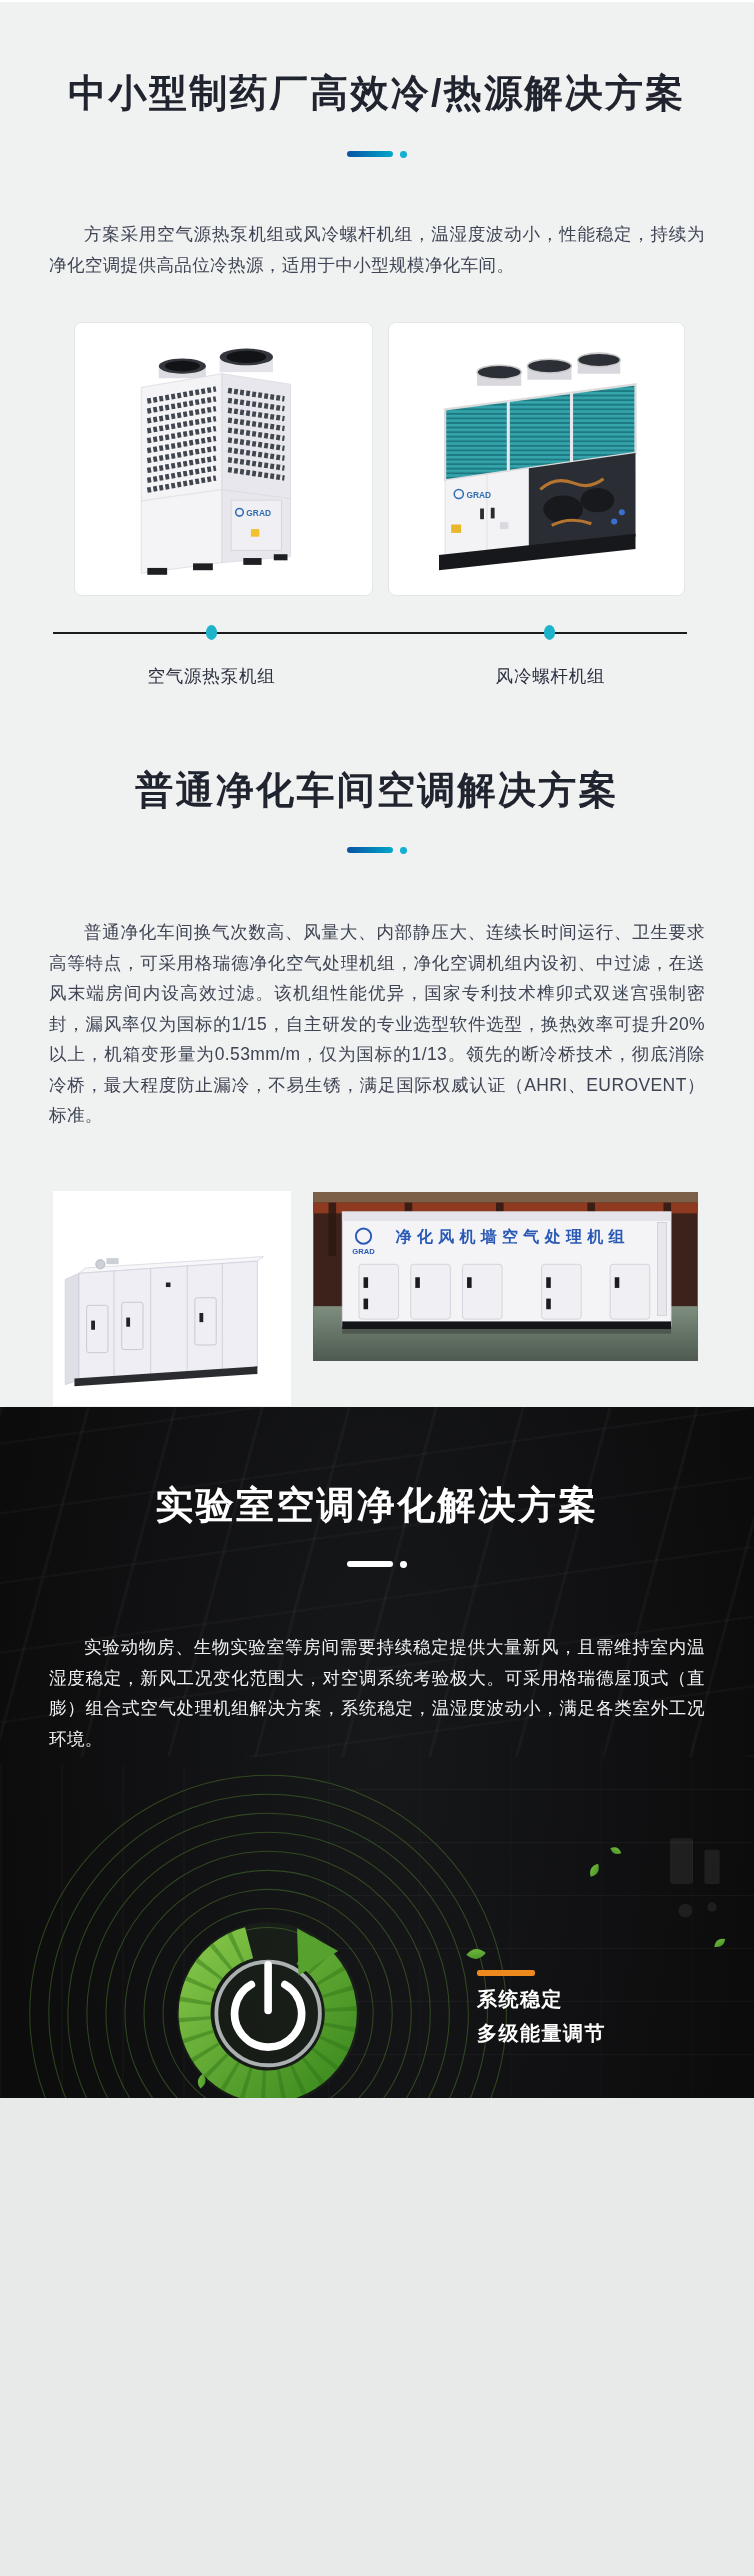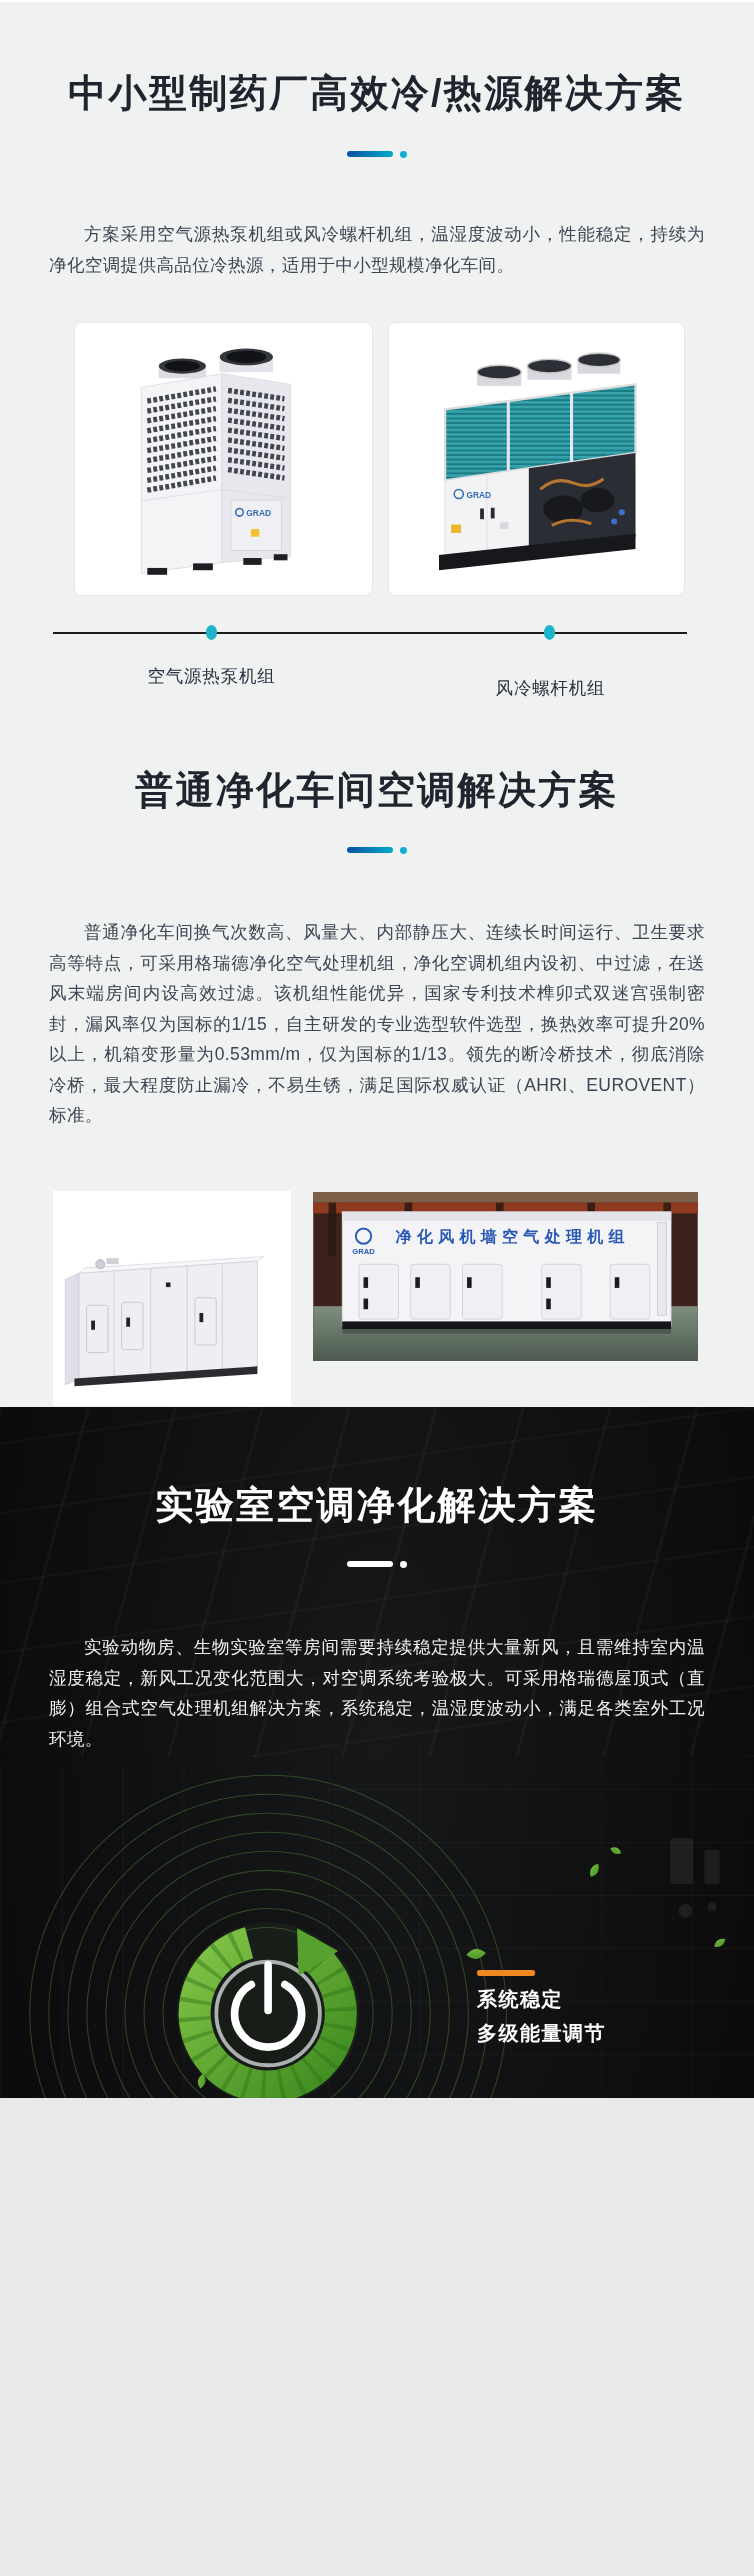--- a/index.html
+++ b/index.html
@@ -28,21 +28,21 @@
   .card{position:absolute;top:322px;height:274px;background:#ffffff;
         border:0.8px solid #e2e6e6;border-radius:7.6px;box-sizing:border-box;
         display:flex;align-items:center;justify-content:center;}
   #card1{left:74px;width:299px;} #card2{left:388px;width:297px;}
 
   .tl-line{position:absolute;top:632px;left:53px;width:634px;height:1.5px;background:#1b1b1b;}
   .tl-dot{position:absolute;top:625px;width:11.4px;height:15.2px;border-radius:50%;background:#1db4cb;}
   #dot1{left:206px;} #dot2{left:544px;}
   .tl-label{position:absolute;top:664px;width:229px;text-align:center;font-size:17.5px;
             color:#2b3140;letter-spacing:0.8px;}
-  #label1{left:97px;} #label2{left:436px;margin-top:12px;}
+  #label1{left:97px;} #label2{left:436px;}
 
   .photo{position:absolute;z-index:3;}
   #photo2-left{left:53px;top:1191px;width:238px;height:215px;background:#ffffff;}
   #photo2-right{left:313px;top:1192px;width:385px;height:169px;}
   #photo-bottom{left:66px;top:2165px;width:620px;height:264px;background:#ffffff;}
 
   .dark-bg{position:absolute;top:1407px;left:0;width:754px;height:1164px;z-index:0;
            background:radial-gradient(ellipse at 50% 28%,#17181a 0%,#0c0c0d 72%);}
   .ceil-hint{position:absolute;top:0;left:0;width:754px;height:350px;
      background:repeating-linear-gradient(105deg,rgba(255,255,255,.03) 0 3px,transparent 3px 84px),

